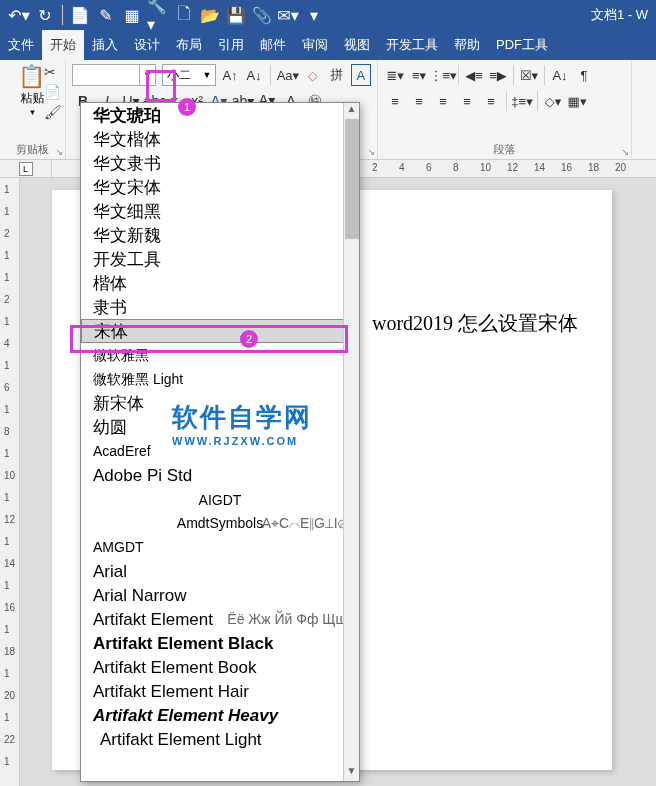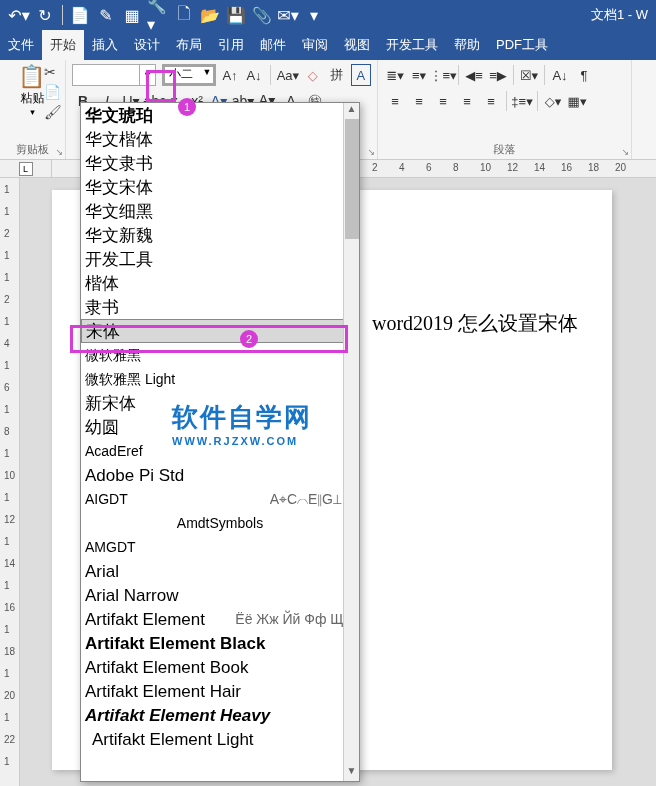--- a/index.html
+++ b/index.html
@@ -24,21 +24,21 @@
   .paste-icon-wrap { font-size: 22px; }
   .paste-label { font-size: 12px; }
   .clip-side { position: absolute; left: 44px; top: 4px; display: flex; flex-direction: column; gap: 4px; }
   .clip-side span { font-size: 14px; cursor: pointer; color: #444; }
   
   .font-group { width: 312px; padding: 4px 6px; }
   .font-row1 { display: flex; align-items: center; gap: 4px; }
   .font-name-box { width: 84px; height: 22px; border: 1px solid #aaa; background: #fff; display: flex; align-items: center; position: relative; }
   .font-name-input { width: 66px; height: 20px; border: none; outline: none; font-size: 12px; padding: 0 4px; }
   .font-dropdown-btn { width: 16px; height: 22px; display: flex; align-items: center; justify-content: center; font-size: 9px; cursor: pointer; border-left: 1px solid #aaa; }
-  .font-size-box { width: 54px; height: 22px; border: 3px solid #a3a3a3; background: #fff; display: flex; align-items: flex-start; margin-left: 2px; }
+  .font-size-box { width: 54px; height: 22px; border: 1px solid #a3a3a3; background: #fff; display: flex; align-items: center; margin-left: 2px; }
   .font-size-input { width: 36px; border: none; outline: none; font-size: 12px; padding: 0 4px; }
   .font-size-drop { width: 16px; font-size: 9px; text-align: center; cursor: pointer; }
   .font-btn { width: 22px; height: 22px; display: flex; align-items: center; justify-content: center; font-size: 13px; cursor: pointer; color: #333; }
   .font-row2 { display: flex; align-items: center; gap: 2px; margin-top: 4px; }
   .font-row2 .font-btn { font-size: 14px; }
   .font-btn.small { width: 18px; }
   
   .para-group { width: 254px; padding: 4px 6px; }
   .para-row { display: flex; align-items: center; gap: 2px; }
   .para-btn { width: 22px; height: 22px; display: flex; align-items: center; justify-content: center; font-size: 13px; cursor: pointer; color: #333; }
@@ -55,21 +55,21 @@
   .ruler-tick { position: absolute; top: 2px; }
   
   .doc-area { display: flex; height: calc(786px - 30px - 30px - 100px - 18px); background: #ddd; }
   .ruler-v { width: 20px; background: #f0f0f0; border-right: 1px solid #ccc; position: relative; font-size: 10px; color: #555; }
   .ruler-v-tick { position: absolute; left: 4px; }
   .page { background: #fff; margin-left: 32px; margin-top: 12px; width: 560px; height: 580px; position: relative; padding: 120px 20px 20px 20px; box-shadow: 2px 2px 6px rgba(0,0,0,0.2); }
   .doc-text { font-size: 20px; font-family: "SimSun", serif; }
   
   .font-dropdown { position: absolute; left: 80px; top: 102px; width: 280px; height: 680px; background: #fff; border: 1px solid #888; box-shadow: 2px 2px 8px rgba(0,0,0,0.3); z-index: 40; overflow: hidden; }
   .font-list { height: 100%; overflow-y: auto; }
-  .font-item { padding: 2px 4px; font-size: 17px; cursor: pointer; line-height: 23px; height: 24px; display: flex; align-items: center; }
+  .font-item { padding: 2px 12px; font-size: 17px; cursor: pointer; line-height: 23px; height: 24px; display: flex; align-items: center; }
   .font-item.selected { background: #d8d8d8; border: 1px solid #888; }
   .font-item .sample { margin-left: auto; font-size: 14px; color: #666; }
   .scrollbar { position: absolute; right: 0; top: 0; width: 16px; height: 100%; background: #f0f0f0; border-left: 1px solid #ccc; }
   .scroll-btn { height: 16px; font-size: 10px; text-align: center; color: #666; cursor: pointer; }
   .scroll-thumb { position: absolute; width: 14px; left: 1px; background: #c0c0c0; }
   
   .highlight-box2 { position: absolute; border: 3px solid #d63cd6; z-index: 55; left: 70px; top: 325px; width: 278px; height: 28px; }
   .marker.m2 { left: 240px; top: 330px; }
   
   .watermark { position: absolute; left: 172px; top: 400px; z-index: 45; font-weight: bold; }
@@ -300,21 +300,21 @@
       </div>
       <div class="font-item" style="font-family:YouYuan;">
         <span>幼圆</span>
       </div>
       <div class="font-item" style="font-family:sans-serif;font-size:14px;">
         <span>AcadEref</span>
       </div>
       <div class="font-item" style="font-family:serif;">
         <span>Adobe Pi Std</span>
       </div>
-      <div class="font-item" style="font-family:sans-serif;font-size:14px;">
+      <div class="font-item" style="font-family:sans-serif;font-size:14px;flex-direction:column;">
         <span>AIGDT</span>
         <span class="sample">A⌖C⌒E∥G⟂I⌀</span>
       </div>
       <div class="font-item" style="font-family:sans-serif;font-size:14px;justify-content:center;">
         <span>AmdtSymbols</span>
       </div>
       <div class="font-item" style="font-family:sans-serif;font-size:14px;">
         <span>AMGDT</span>
       </div>
       <div class="font-item" style="font-family:Arial;">

